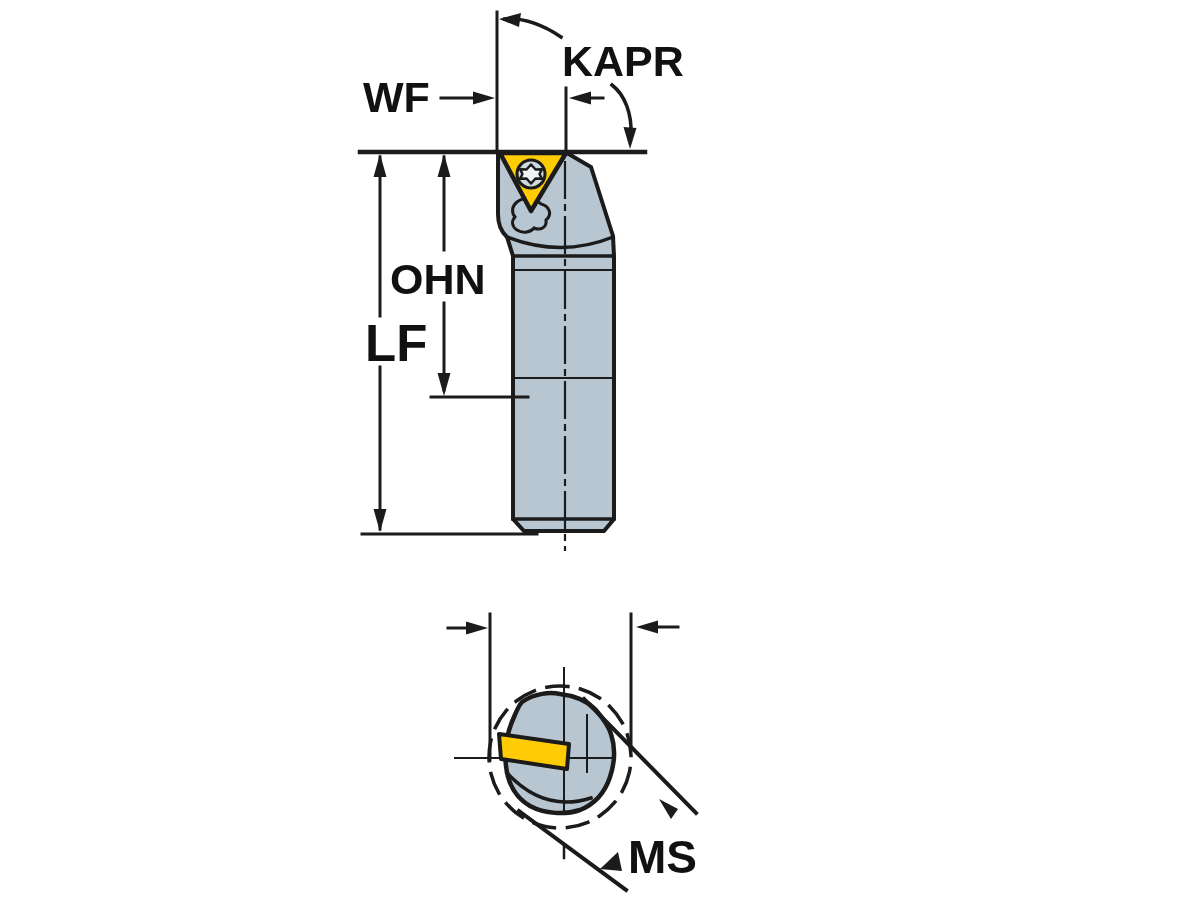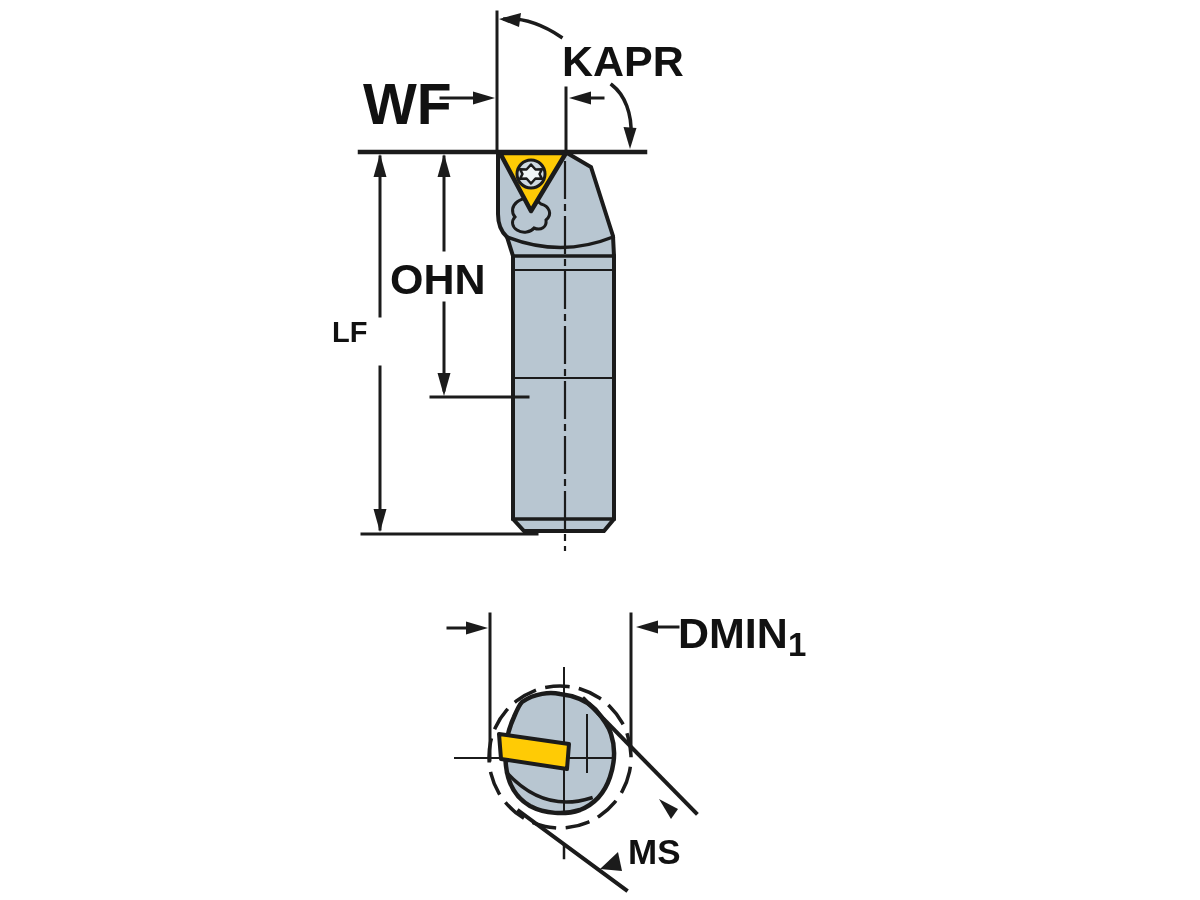--- a/index.html
+++ b/index.html
@@ -14,28 +14,28 @@
   svg{position:absolute;left:0;top:0;}
   .dim-label{
     position:absolute;
     font-weight:bold;
     color:#111;
     line-height:1;
     white-space:nowrap;
     display:flex;
     align-items:flex-start;
   }
-  .lbl-wf   {left:363px;top:76px; font-size:57px;}
+  .lbl-wf   {left:363px;top:76px; font-size:43px;}
   .lbl-kapr {left:562px;top:40px; font-size:43px;}
   .lbl-ohn  {left:390px;top:258px;font-size:43px;text-align:right;}
-  .lbl-lf   {left:332px;top:318px;font-size:29px;}
+  .lbl-lf   {left:365px;top:318px;font-size:51px;}
   .lbl-dmin {left:678px;top:612px;font-size:43px;}
   .lbl-dcon {left:626px;top:812px;font-size:45px;}
   .sub{font-size:33px;margin-top:16px;}
-  .sub-ms{font-size:35px;margin-top:22px;margin-left:2px;}
+  .sub-ms{font-size:46px;margin-top:22px;margin-left:2px;}
 </style>
 </head>
 <body style="--outline: #1b1b1b; --body-fill: #b8c6d1; --insert-fill: #ffcb05; --screw-ring-fill: #cdd8e0; --screw-star-fill: #f0f4f6; --background: #ffffff;">
 
 <div class="canvas">
 
 <svg width="1200" height="900" viewBox="0 0 1200 900" stroke-linecap="square" fill="none">
 
   <g stroke="#1b1b1b">
 
@@ -140,21 +140,17 @@
     </div>
   <div class="dim-label lbl-kapr">
       <span>KAPR</span>
     </div>
   <div class="dim-label lbl-ohn">
       <span>OHN</span>
     </div>
   <div class="dim-label lbl-lf">
       <span>LF</span>
     </div>
-  <div class="dim-label lbl-dmin">
-    <span>DMIN</span>
-      <span class="sub">1</span>
-  </div>
   <div class="dim-label lbl-dcon">
       <span class="sub-ms">MS</span>
   </div>
 
 </div>
 
 </body></html>

